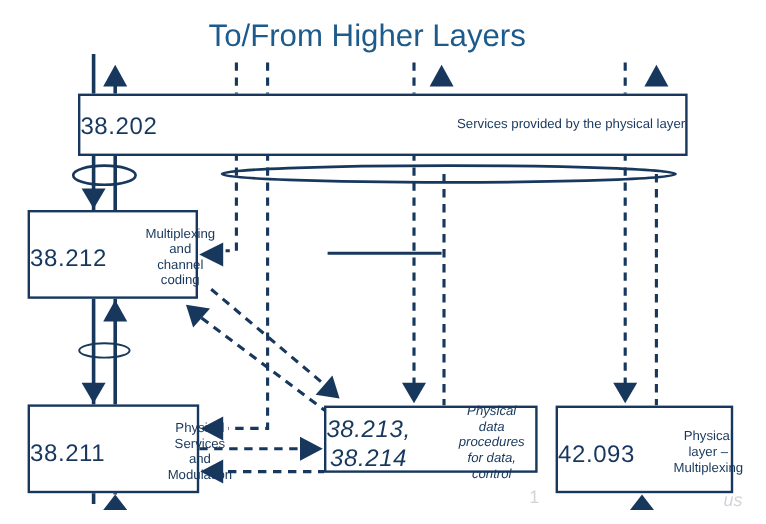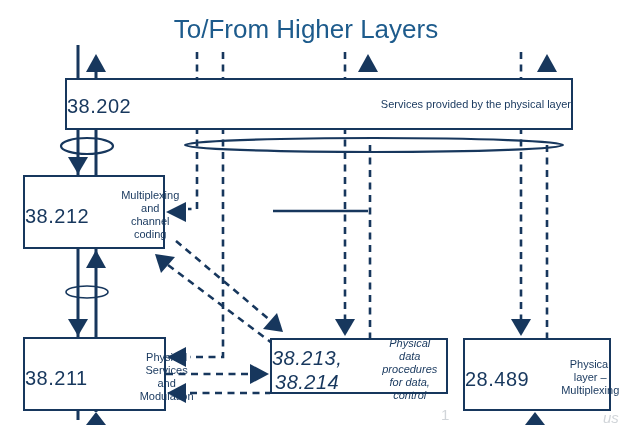--- a/index.html
+++ b/index.html
@@ -108,20 +108,20 @@
     <div class="num">38.211</div>
     <div class="sub">Physical Services and Modulation</div>
   </div>
 
   <div class="box tallbox" id="box-38213" style="left:270px;top:338px;width:178px;height:56px;font-style:italic;">
     <div class="num">38.213, 38.214</div>
     <div class="sub">Physical data procedures for data, control</div>
   </div>
 
   <div class="box tallbox" id="box-38215" style="left:463px;top:338px;width:148px;height:73px;">
-    <div class="num">28.489</div>
+    <div class="num">42.093</div>
     <div class="sub">Physical layer – Multiplexing</div>
   </div>
 
   <div class="artifact" style="left:441px;top:406px;">1</div>
   <div class="artifact" style="left:603px;top:409px;font-style:italic;">us</div>
 
 </div>
 
 </body></html>

